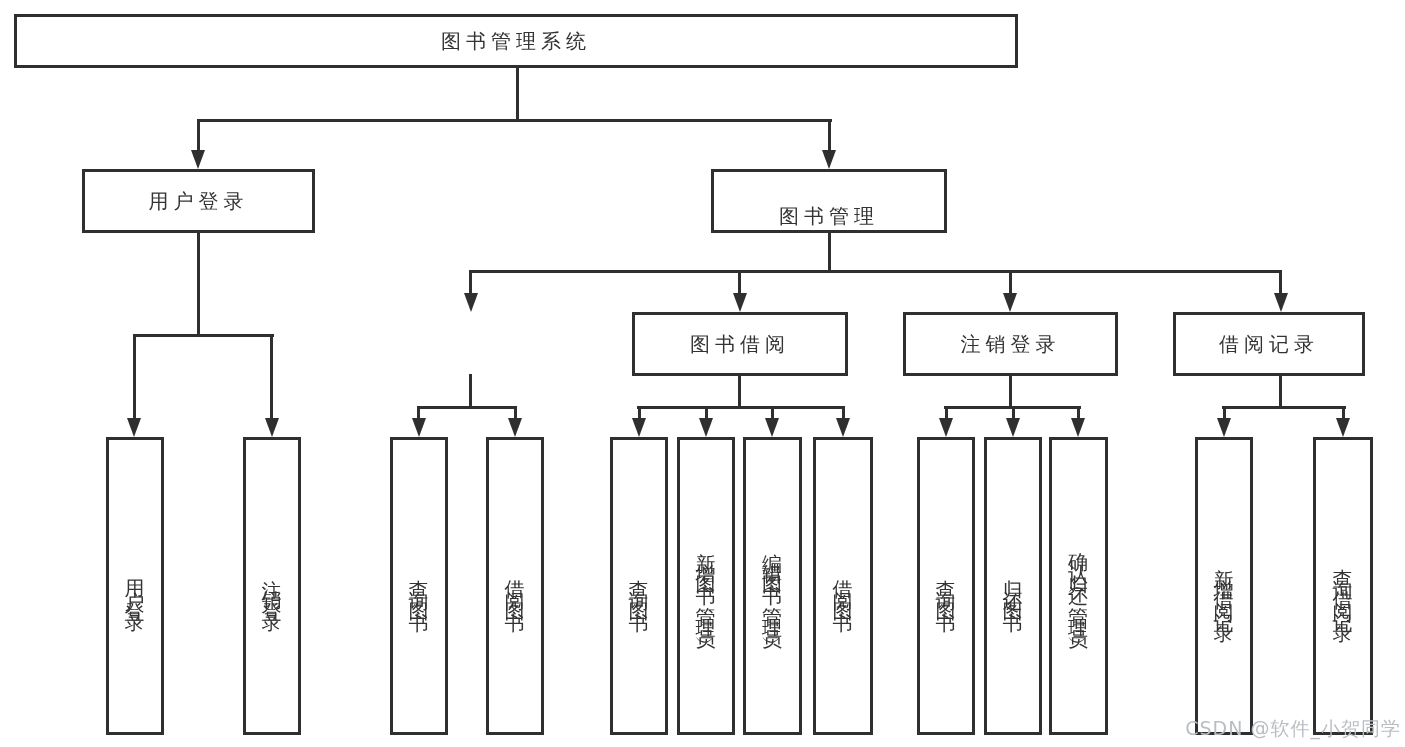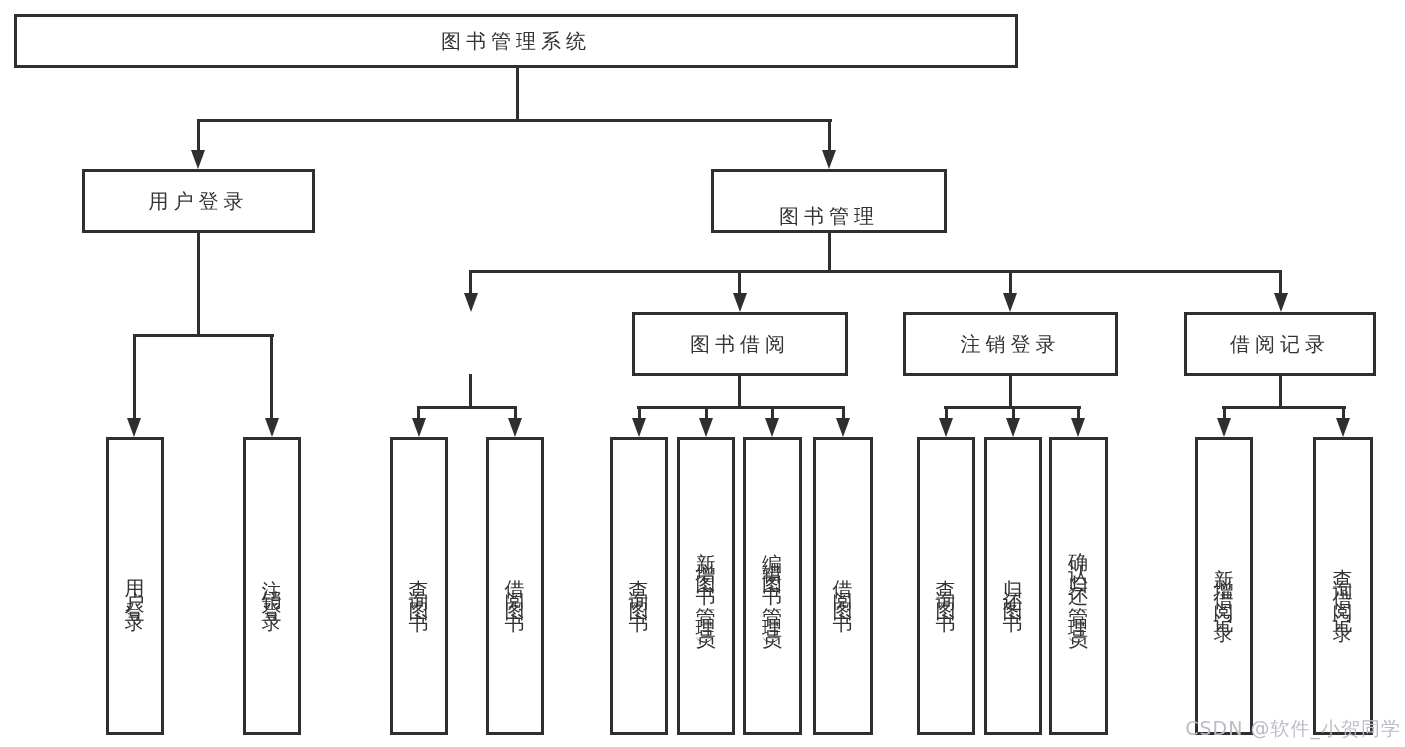--- a/index.html
+++ b/index.html
@@ -99,21 +99,21 @@
   <div class="ah" style="left:1003px;top:293px;"></div>
   <div class="vl" style="left:1279px;top:270px;height:26px;"></div>
   <div class="ah" style="left:1274px;top:293px;"></div>
 
   <div class="node" style="left:632px;top:312px;width:216px;height:64px;">
     <span class="lbl">图书借阅</span>
   </div>
   <div class="node" style="left:903px;top:312px;width:215px;height:64px;">
     <span class="lbl">注销登录</span>
   </div>
-  <div class="node" style="left:1173px;top:312px;width:192px;height:64px;margin-left:11px;">
+  <div class="node" style="left:1173px;top:312px;width:192px;height:64px;">
     <span class="lbl">借阅记录</span>
   </div>
 
   <div class="vl" style="left:469px;top:374px;height:35px;"></div>
   <div class="hl" style="left:417px;top:406px;width:100px;"></div>
   <div class="vl" style="left:417px;top:406px;height:14px;"></div>
   <div class="ah" style="left:412px;top:418px;"></div>
   <div class="vl" style="left:514px;top:406px;height:14px;"></div>
   <div class="ah" style="left:508px;top:418px;"></div>
 

